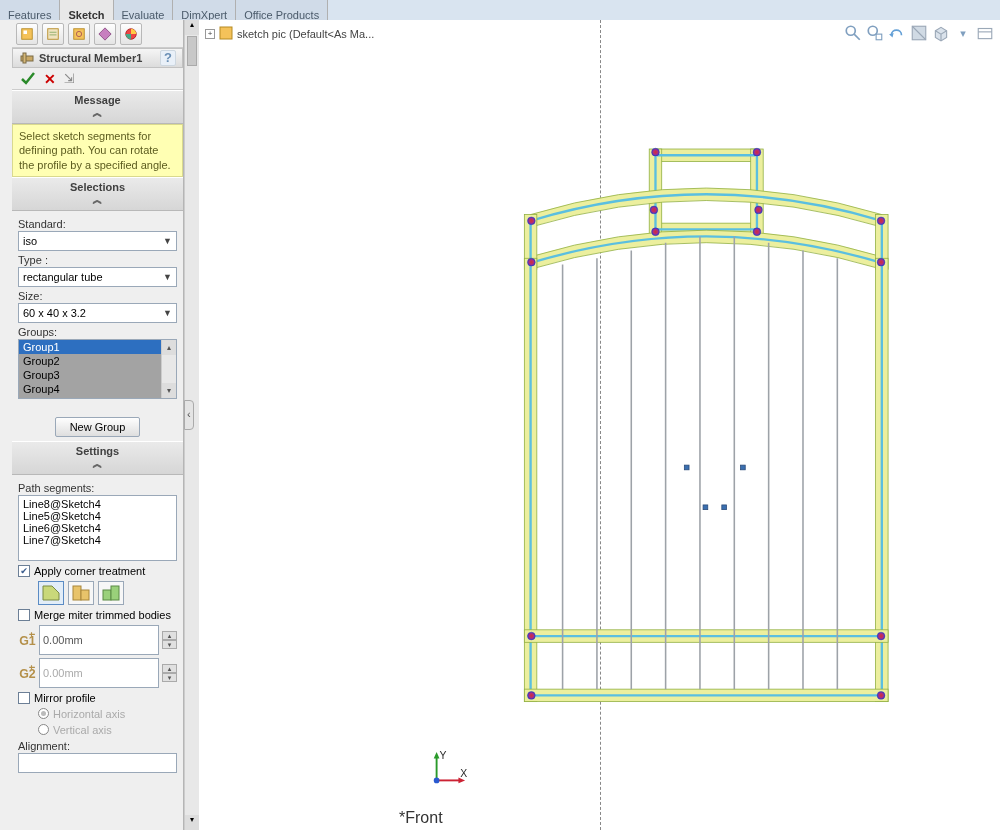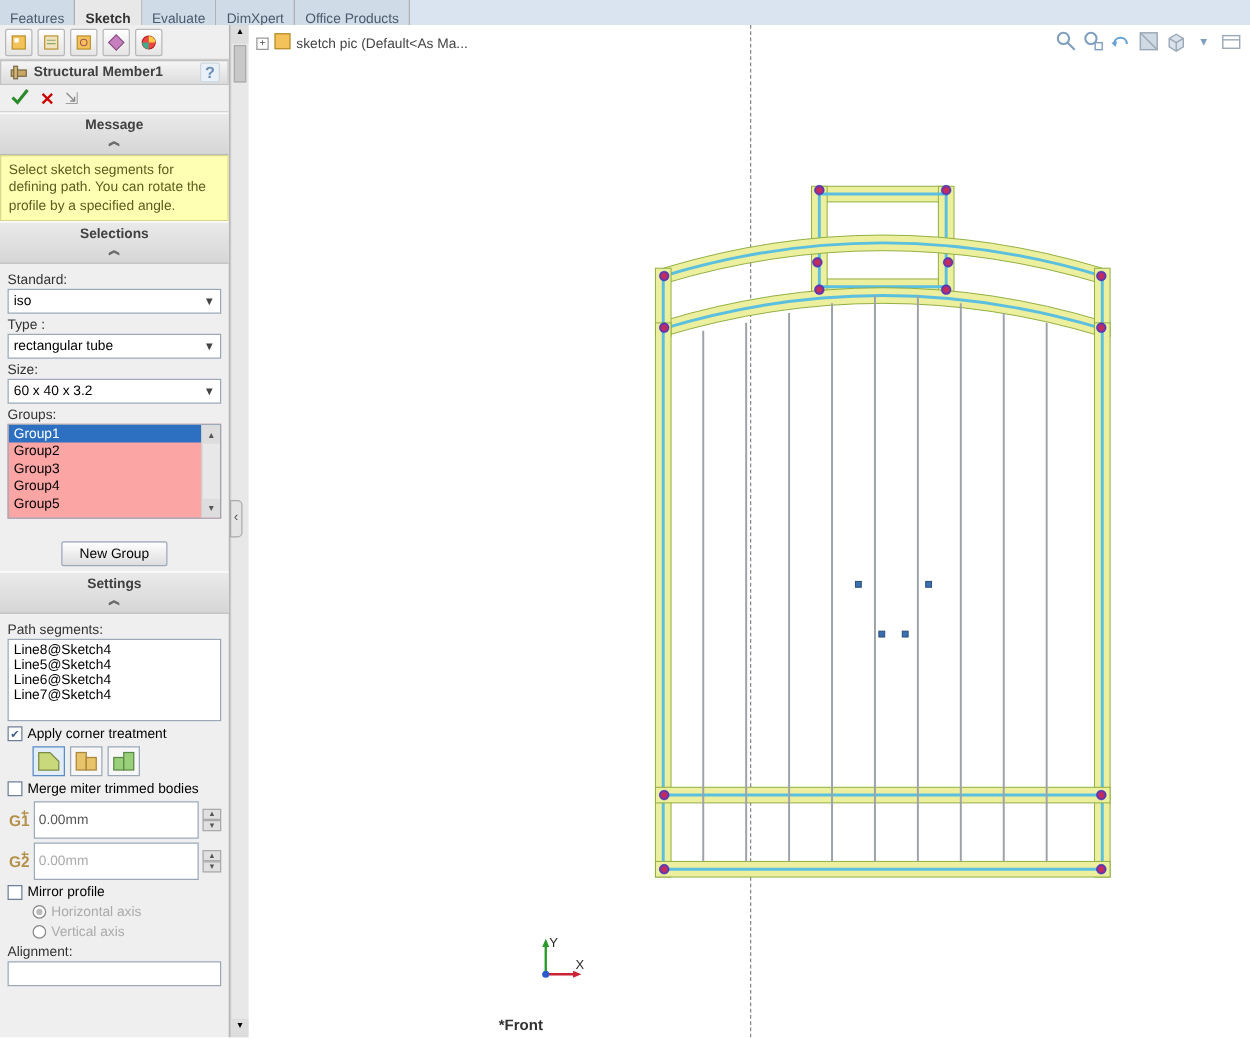--- a/index.html
+++ b/index.html
@@ -10,21 +10,21 @@
 .top-tabs .tab { display:flex; align-items:center; padding:0 8px; border-right:1px solid #b0b0b0; background:#d0dbe8; color:#4a5a6a; cursor:pointer; }
 .top-tabs .tab.active { background:#e8e8e8; font-weight:bold; color:#333; }
 
 
 .sub-toolbar { height:28px; width:184px; display:flex; align-items:center; padding:2px 4px; gap:4px; background:#efefef; border-bottom:1px solid #ccc; }
 .sub-toolbar .tb { width:22px; height:22px; border:1px solid #b8b8b8; background:linear-gradient(#fefefe,#e4e4e4); border-radius:2px; display:flex; align-items:center; justify-content:center; cursor:pointer;}
 .sub-toolbar .tb svg{width:14px;height:14px;}
 
 
 .layout { position:absolute; top:20px; left:0; right:0; bottom:0; display:flex; }
-.left-pane { width:184px; background:#efefef; border-right:1px solid #b5b5b5; display:flex; flex-direction:column; overflow:hidden;}
+.left-pane { width:184px; background:#efefef; border-right:1px solid #b5b5b5; display:flex; flex-direction:column; overflow:hidden;padding-left:12px;}
 .right-pane { flex:1; background:#fff; position:relative; }
 
 
 .feature-title { height:20px; background:linear-gradient(#f5f5f5,#dcdcdc); border:1px solid #c2c2c2; display:flex; align-items:center; padding:0 6px; justify-content:space-between; margin-top:0;}
 .feature-title .fname{ font-weight:bold; color:#404040;}
 .feature-title .iicon{ width:16px; height:16px; display:inline-flex; align-items:center; justify-content:center;}
 .help-icon{ color:#6a8fb5;font-weight:bold;font-size:13px;border:1px solid #cdd7e0;background:#e9f0f8;border-radius:2px;width:16px;height:16px;text-align:center;line-height:14px;}
 
 .confirm-row{ height:22px; display:flex; align-items:center; gap:8px; padding:3px 8px; background:#efefef; border-bottom:1px solid #ccc;}
 .confirm-row .ok svg{width:16px;height:16px;}
@@ -32,21 +32,21 @@
 
 .section-head{ background:linear-gradient(#eaeaea,#d6d6d6); border-top:1px solid #fff; border-bottom:1px solid #b8b8b8; padding:3px 6px; font-weight:bold; color:#404040; display:flex; justify-content:space-between; align-items:center;flex-direction:column;}
 .section-head .chev{ font-size:10px; color:#666;}
 
 .yellow-box{ background:#ffffb3; border:1px solid #d9d98e; padding:4px 6px; color:#5c5c1f; line-height:1.3;}
 
 .section-body{ padding:4px 6px; }
 .field-label{ color:#333; margin:3px 0 1px;}
 .combo{ width:100%; height:20px; background:#fff; border:1px solid #9aa8b8; display:flex; align-items:center; justify-content:space-between; padding:0 4px;}
 .combo .arrow{ font-size:9px; color:#444;}
-.listbox{ width:100%; height:76px; background:#fca5a5; border:1px solid #9aa8b8; overflow:hidden; position:relative;}
+.listbox{ width:100%; height:60px; background:#a3a3a3; border:1px solid #9aa8b8; overflow:hidden; position:relative;}
 .listbox .item{ padding:1px 4px;}
 .listbox .item.sel{ background:#2d6fc0; color:#fff;}
 .scroll-stub{ position:absolute; right:0; top:0; bottom:0; width:15px; background:#e8e8e8; border-left:1px solid #ccc;}
 .scroll-stub .tr, .scroll-stub .br{position:absolute;left:0;right:0;height:15px;display:flex;align-items:center;justify-content:center;font-size:8px;color:#555;background:#ddd;}
 .scroll-stub .tr{top:0;} .scroll-stub .br{bottom:0;}
 
 .btn{ display:inline-block; padding:3px 14px; background:linear-gradient(#fefefe,#dedede); border:1px solid #9aa8b8; border-radius:2px; cursor:pointer;}
 
 .pathseg-box{ width:100%; height:66px; background:#fff; border:1px solid #9aa8b8; padding:2px 4px;}
 
@@ -69,21 +69,21 @@
 .scroll-col{ width:15px; background:#e8e8e8; border-left:1px solid #ccc; position:relative;}
 
 
 .breadcrumb{ position:absolute; top:6px; left:6px; display:flex; align-items:center; gap:4px; color:#444;}
 .breadcrumb .plus{ border:1px solid #999; width:10px;height:10px;font-size:8px;text-align:center;line-height:8px;background:#fff;}
 .view-icons{ position:absolute; top:4px; right:6px; display:flex; gap:4px;}
 .view-icons .vi{ width:18px;height:18px; display:flex;align-items:center;justify-content:center; opacity:0.85;}
 
 .model-area{ position:absolute; top:30px; left:195px; right:5px; bottom:20px; }
 .centerline{ position:absolute; top:0; bottom:0; left:50%; width:0; border-left:1px dashed #888;}
-.footer-label{ position:absolute; left:200px; bottom:3px; font-weight:bold; font-size:12px; color:#333;}
+.footer-label{ position:absolute; left:200px; bottom:3px; font-weight:normal; font-size:16px; color:#333;}
 
 .triad{ position:absolute; left:230px; bottom:40px;}
 .triad svg{width:38px;height:38px;}
 
 
 .splitter-nub{ position:absolute; left:184px; top:400px; width:10px; height:30px; background:#e4e4e4; border:1px solid #aaa; border-radius:0 4px 4px 0; z-index:5;}
 .splitter-nub::before{content:"‹";position:absolute;left:2px;top:7px;color:#555;}
 
 
 .sketch-svg{ width:100%; height:100%;}

